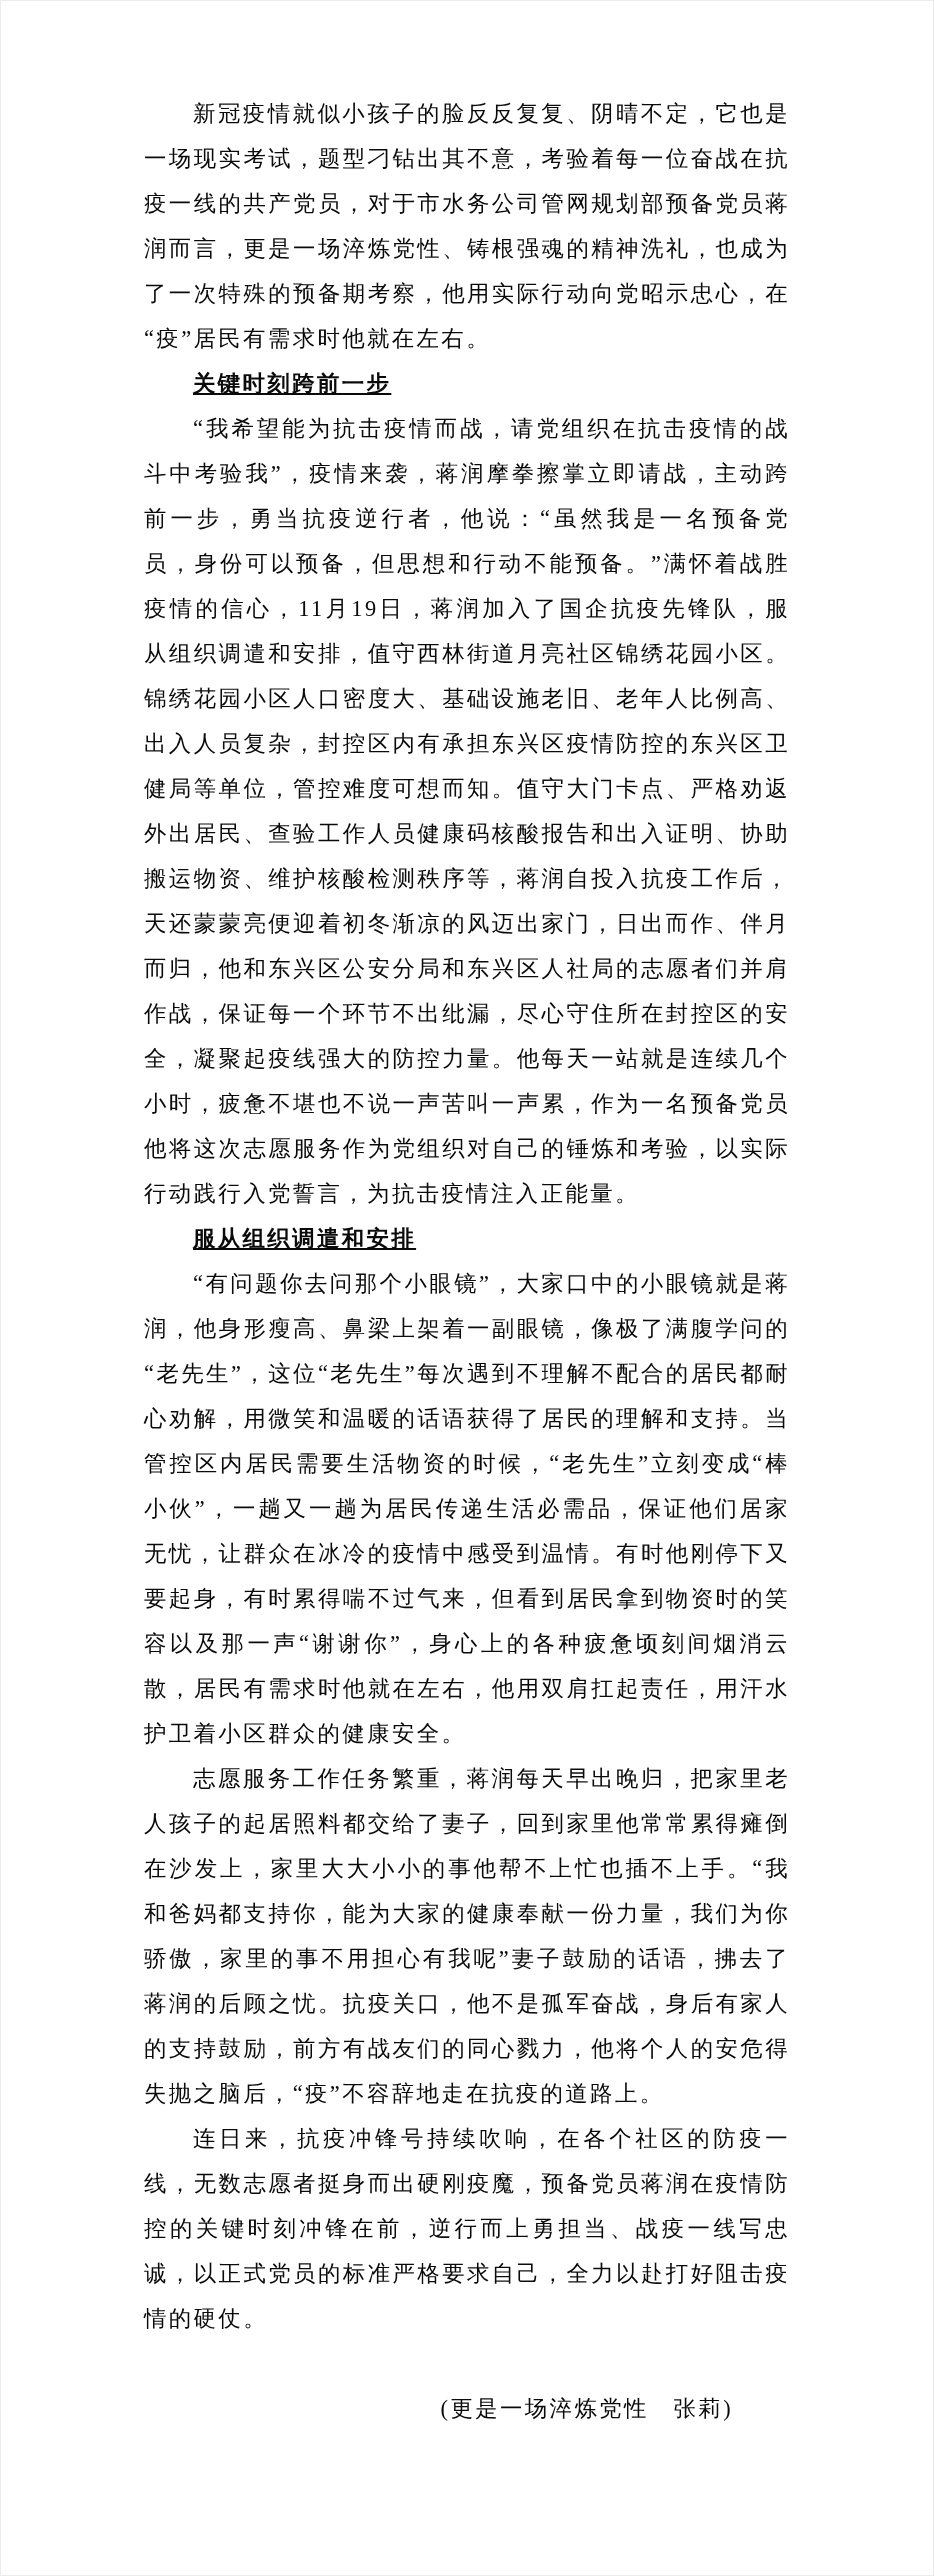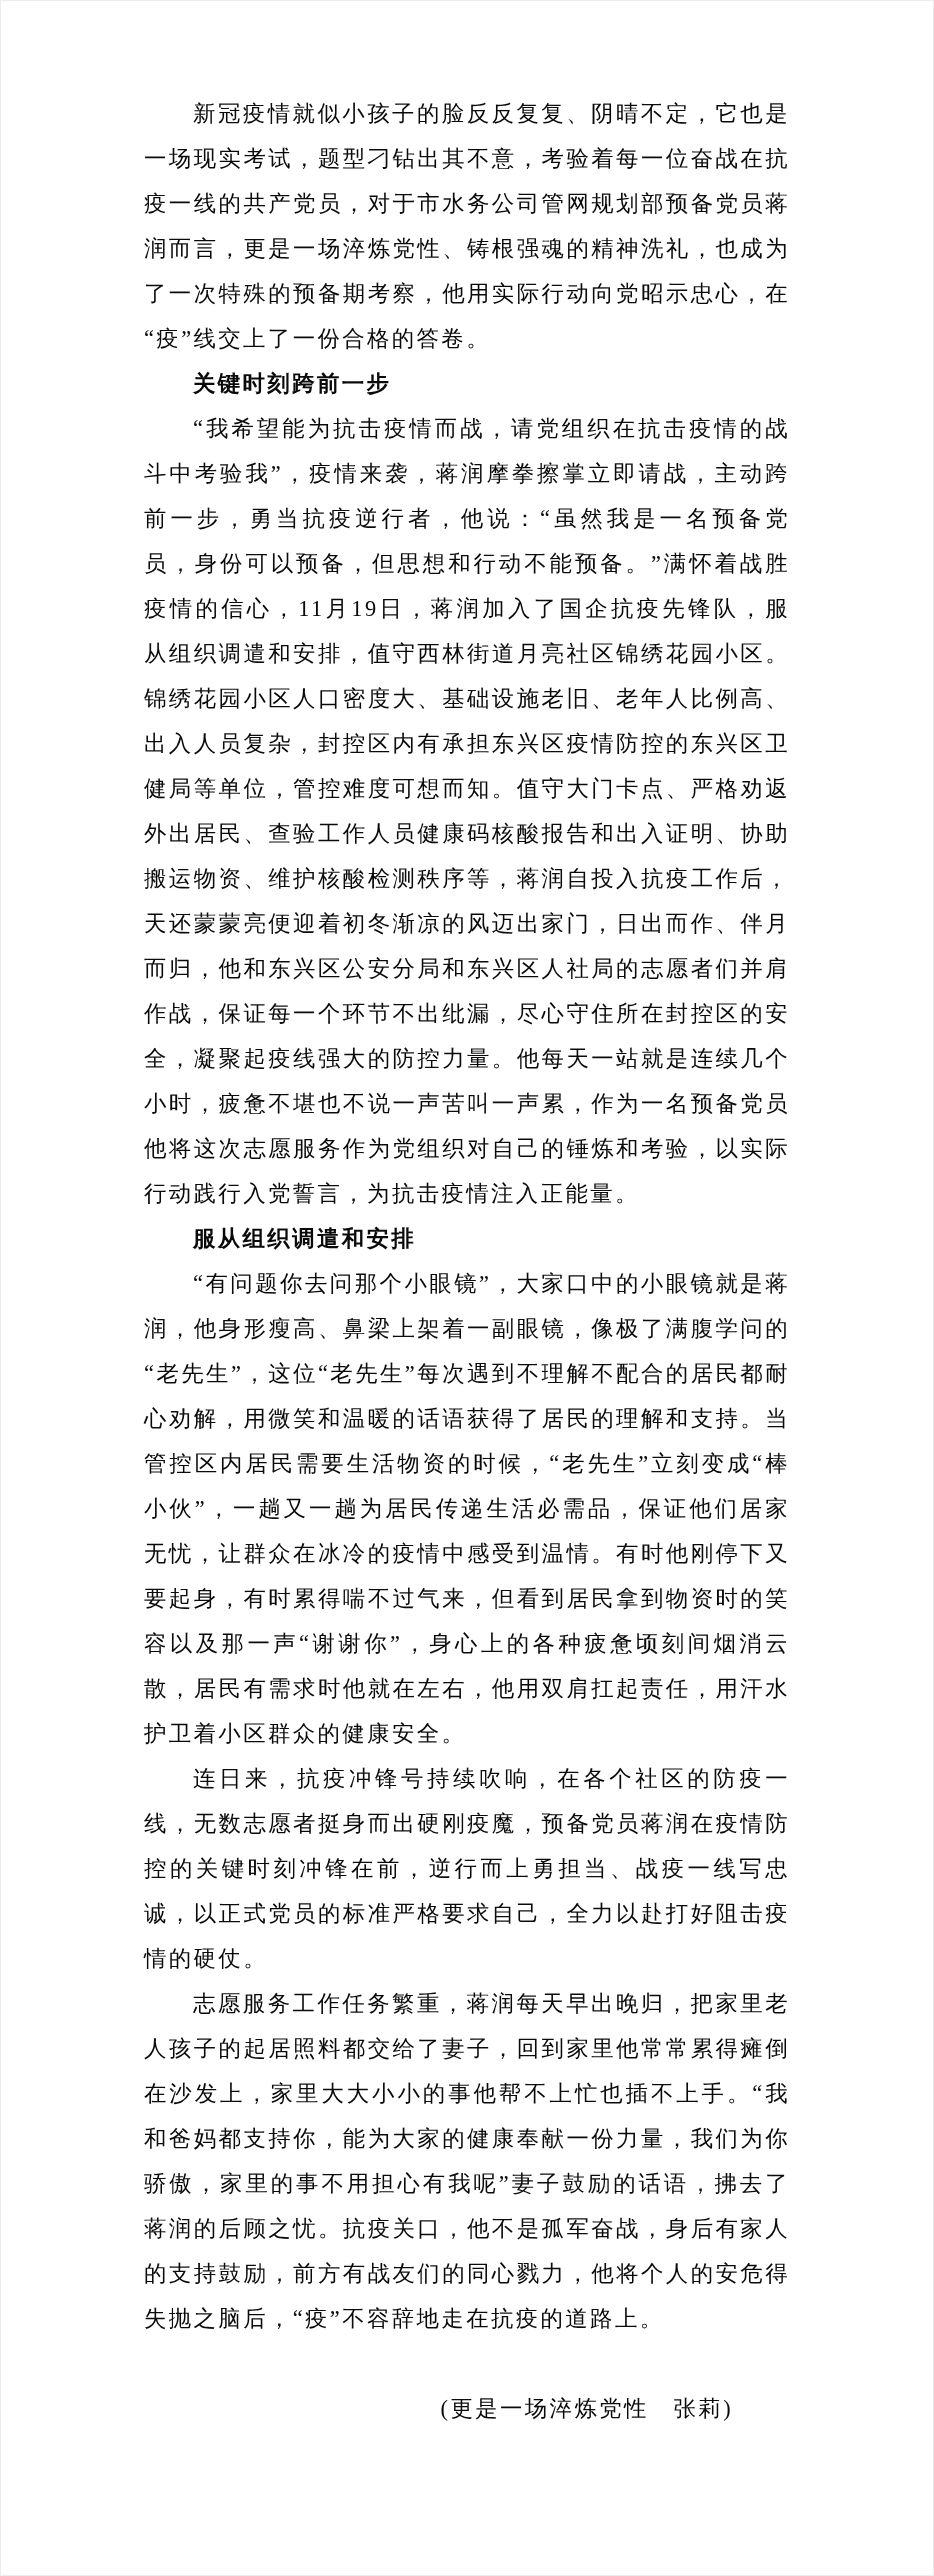--- a/index.html
+++ b/index.html
@@ -26,41 +26,42 @@
     letter-spacing: 2.4px;
   }
   .para {
     text-align: justify;
     text-indent: 49px;
   }
   .heading {
     font-weight: bold;
     text-indent: 49px;
     font-family: "Liberation Sans", "DejaVu Sans", sans-serif;
+    text-decoration: underline;
   }
   .signature {
     margin-top: 45px;
     text-align: right;
     padding-right: 57px;
   }
 </style>
 </head>
 <body>
 
 <div class="page">
-  <p class="para">新冠疫情就似小孩子的脸反反复复、阴晴不定，它也是一场现实考试，题型刁钻出其不意，考验着每一位奋战在抗疫一线的共产党员，对于市水务公司管网规划部预备党员蒋润而言，更是一场淬炼党性、铸根强魂的精神洗礼，也成为了一次特殊的预备期考察，他用实际行动向党昭示忠心，在“疫”线交上了一份合格的答卷。</p>
+  <p class="para">新冠疫情就似小孩子的脸反反复复、阴晴不定，它也是一场现实考试，题型刁钻出其不意，考验着每一位奋战在抗疫一线的共产党员，对于市水务公司管网规划部预备党员蒋润而言，更是一场淬炼党性、铸根强魂的精神洗礼，也成为了一次特殊的预备期考察，他用实际行动向党昭示忠心，在“疫”居民有需求时他就在左右。</p>
 
   <p class="heading">关键时刻跨前一步</p>
 
   <p class="para">“我希望能为抗击疫情而战，请党组织在抗击疫情的战斗中考验我”，疫情来袭，蒋润摩拳擦掌立即请战，主动跨前一步，勇当抗疫逆行者，他说：“虽然我是一名预备党员，身份可以预备，但思想和行动不能预备。”满怀着战胜疫情的信心，11月19日，蒋润加入了国企抗疫先锋队，服从组织调遣和安排，值守西林街道月亮社区锦绣花园小区。锦绣花园小区人口密度大、基础设施老旧、老年人比例高、出入人员复杂，封控区内有承担东兴区疫情防控的东兴区卫健局等单位，管控难度可想而知。值守大门卡点、严格劝返外出居民、查验工作人员健康码核酸报告和出入证明、协助搬运物资、维护核酸检测秩序等，蒋润自投入抗疫工作后，天还蒙蒙亮便迎着初冬渐凉的风迈出家门，日出而作、伴月而归，他和东兴区公安分局和东兴区人社局的志愿者们并肩作战，保证每一个环节不出纰漏，尽心守住所在封控区的安全，凝聚起疫线强大的防控力量。他每天一站就是连续几个小时，疲惫不堪也不说一声苦叫一声累，作为一名预备党员他将这次志愿服务作为党组织对自己的锤炼和考验，以实际行动践行入党誓言，为抗击疫情注入正能量。</p>
 
   <p class="heading">服从组织调遣和安排</p>
 
   <p class="para">“有问题你去问那个小眼镜”，大家口中的小眼镜就是蒋润，他身形瘦高、鼻梁上架着一副眼镜，像极了满腹学问的“老先生”，这位“老先生”每次遇到不理解不配合的居民都耐心劝解，用微笑和温暖的话语获得了居民的理解和支持。当管控区内居民需要生活物资的时候，“老先生”立刻变成“棒小伙”，一趟又一趟为居民传递生活必需品，保证他们居家无忧，让群众在冰冷的疫情中感受到温情。有时他刚停下又要起身，有时累得喘不过气来，但看到居民拿到物资时的笑容以及那一声“谢谢你”，身心上的各种疲惫顷刻间烟消云散，居民有需求时他就在左右，他用双肩扛起责任，用汗水护卫着小区群众的健康安全。</p>
 
 
+  <p class="para">志愿服务工作任务繁重，蒋润每天早出晚归，把家里老人孩子的起居照料都交给了妻子，回到家里他常常累得瘫倒在沙发上，家里大大小小的事他帮不上忙也插不上手。“我和爸妈都支持你，能为大家的健康奉献一份力量，我们为你骄傲，家里的事不用担心有我呢”妻子鼓励的话语，拂去了蒋润的后顾之忧。抗疫关口，他不是孤军奋战，身后有家人的支持鼓励，前方有战友们的同心戮力，他将个人的安危得失抛之脑后，“疫”不容辞地走在抗疫的道路上。</p>
+
   <p class="para">连日来，抗疫冲锋号持续吹响，在各个社区的防疫一线，无数志愿者挺身而出硬刚疫魔，预备党员蒋润在疫情防控的关键时刻冲锋在前，逆行而上勇担当、战疫一线写忠诚，以正式党员的标准严格要求自己，全力以赴打好阻击疫情的硬仗。</p>
-
-  <p class="para">志愿服务工作任务繁重，蒋润每天早出晚归，把家里老人孩子的起居照料都交给了妻子，回到家里他常常累得瘫倒在沙发上，家里大大小小的事他帮不上忙也插不上手。“我和爸妈都支持你，能为大家的健康奉献一份力量，我们为你骄傲，家里的事不用担心有我呢”妻子鼓励的话语，拂去了蒋润的后顾之忧。抗疫关口，他不是孤军奋战，身后有家人的支持鼓励，前方有战友们的同心戮力，他将个人的安危得失抛之脑后，“疫”不容辞地走在抗疫的道路上。</p>
 
   <p class="signature">(更是一场淬炼党性　张莉)</p>
 </div>
 
 
 </body></html>

